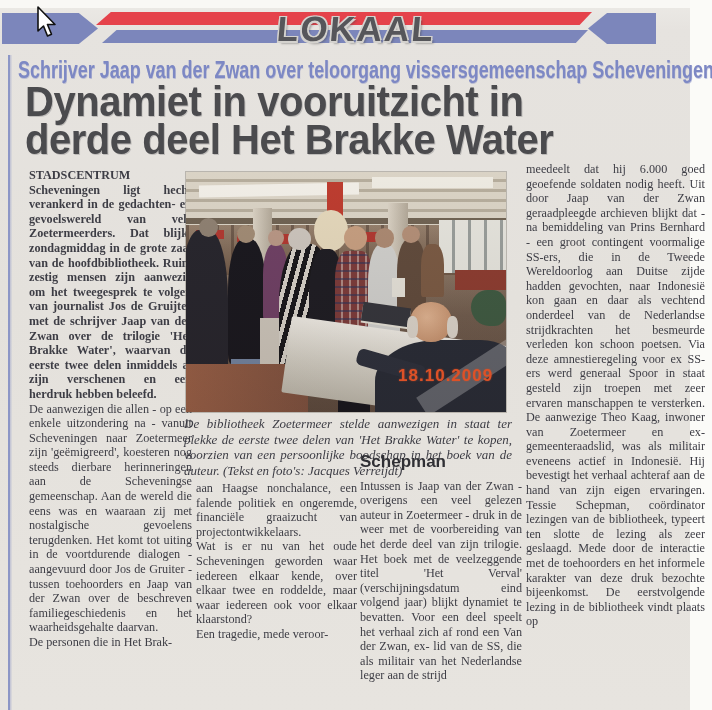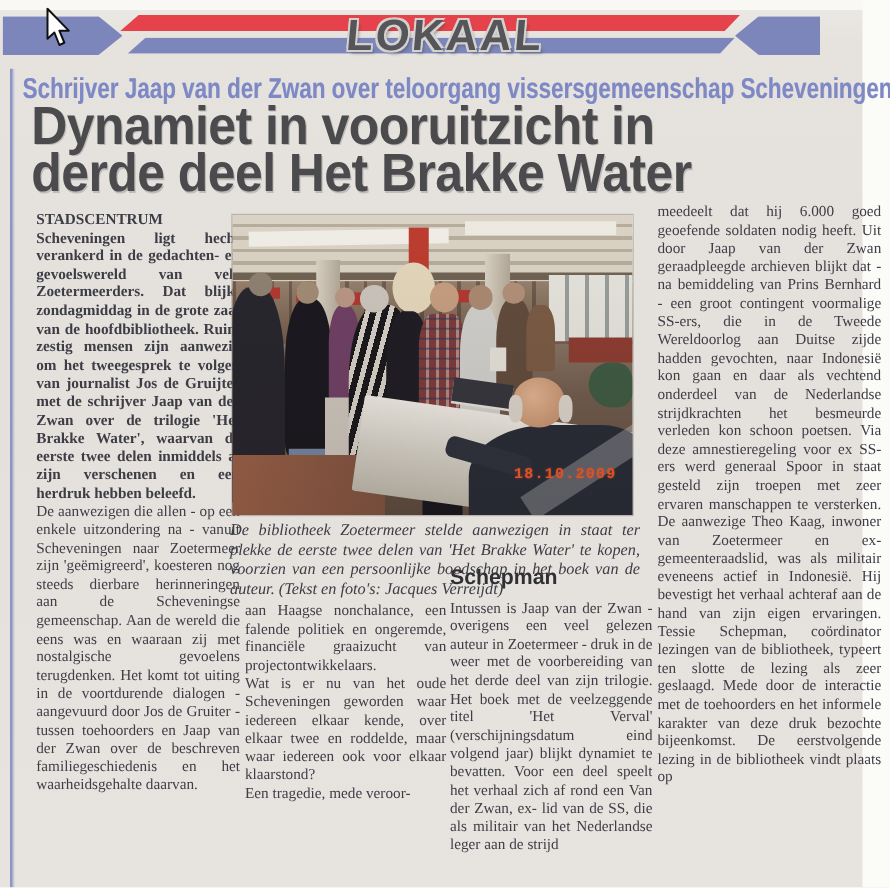--- a/index.html
+++ b/index.html
@@ -129,21 +129,21 @@
   .ph-author-arm{left:53%;top:77%;width:22%;height:7%;background:#2a2f3c;
     transform:rotate(16deg);border-radius:6px;}
   .ph-author-head{left:70%;top:54%;width:13%;height:17%;
     background:radial-gradient(circle at 40% 38%,#e3b795,#c08a66);border-radius:50%;}
   .ph-hair{background:#ded8cf;border-radius:40%;}
   .ph-crease{left:68%;top:68%;width:70%;height:9%;background:rgba(255,255,255,.28);
     transform:rotate(-33deg);}
   .ph-tone{inset:0;background:linear-gradient(180deg,rgba(140,115,90,.05),rgba(55,35,25,.14));}
   .ph-date{
     right:4%;bottom:11%;left:auto;top:auto;
-    font-family:Liberation Mono, monospace;font-weight:bold;font-size:12px;
+    font-family:Liberation Sans, sans-serif;font-weight:bold;font-size:17px;
     color:#dd5127;letter-spacing:1px;text-shadow:0 0 2px rgba(221,81,39,.6);
   }
 </style>
 </head>
 <body>
 
 <div id="page">
   <div class="scan-top"></div>
   <div class="scan-right"></div>
 
@@ -162,20 +162,21 @@
   <div class="subtitle">Schrijver Jaap van der Zwan over teloorgang vissersgemeenschap Scheveningen</div>
 
   <div class="headline">
     <div class="hl-line">Dynamiet in vooruitzicht in</div>
     <div class="hl-line">derde deel Het Brakke Water</div>
   </div>
 
   <div class="col" id="col1">
     <p class="lead">STADSCENTRUM - Scheveningen ligt hecht verankerd in de gedachten- en gevoelswereld van vele Zoetermeerders. Dat blijkt zondagmiddag in de grote zaal van de hoofdbibliotheek. Ruim zestig mensen zijn aanwezig om het tweegesprek te volgen van journalist Jos de Gruijter met de schrijver Jaap van der Zwan over de trilogie 'Het Brakke Water', waarvan de eerste twee delen inmiddels al zijn verschenen en een herdruk hebben beleefd.</p>
     <p>De aanwezigen die allen - op een enkele uitzondering na - vanuit Scheveningen naar Zoetermeer zijn 'geëmigreerd', koesteren nog steeds dierbare herinneringen aan de Scheveningse gemeenschap. Aan de wereld die eens was en waaraan zij met nostalgische gevoelens terugdenken. Het komt tot uiting in de voortdurende dialogen - aangevuurd door Jos de Gruiter - tussen toehoorders en Jaap van der Zwan over de beschreven familiegeschiedenis en het waarheidsgehalte daarvan.</p>
+    <p>De personen die in Het Brak-</p>
   </div>
 
   <div class="photo">
     <div class="ph-ceiling"></div>
     <div class="ph-light1"></div>
     <div class="ph-light2"></div>
     <div class="ph-beam"></div>
     <div class="ph-shelves"></div>
     <div class="ph-sign" style="left:3%;top:24%;width:9%;"></div>
     <div class="ph-sign" style="left:16%;top:25%;width:8%;"></div>

